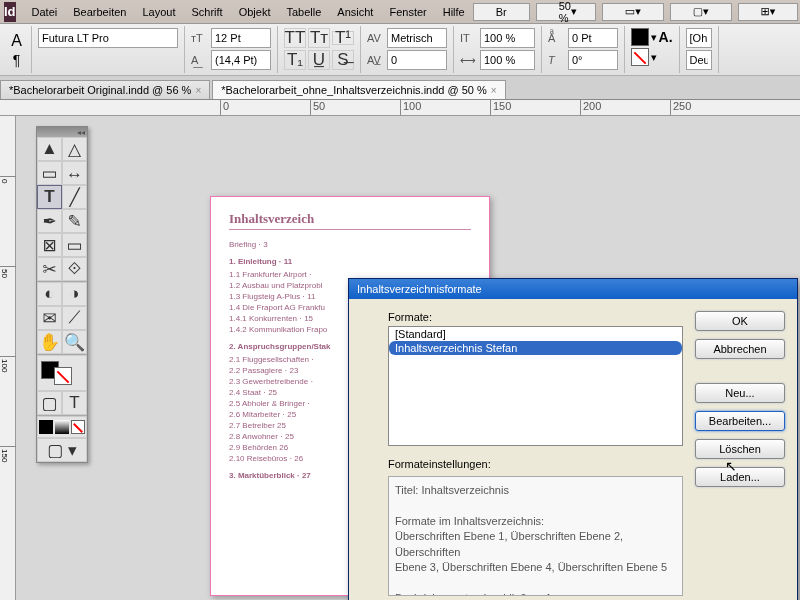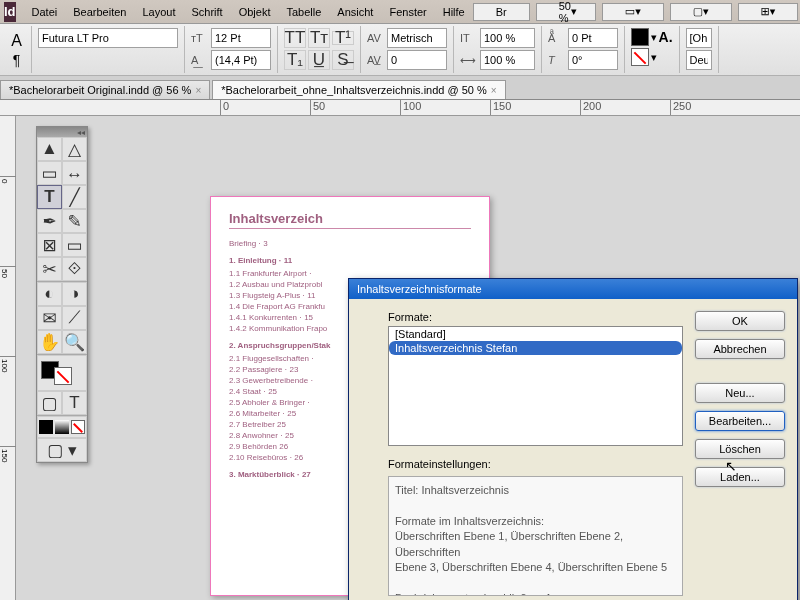--- a/index.html
+++ b/index.html
@@ -26,21 +26,21 @@
 .tools-panel { position: absolute; left: 36px; top: 10px; width: 52px; background: #e4e4e4; border: 1px solid #888; box-shadow: 2px 2px 4px rgba(0,0,0,0.3); }
 .tools-head { height: 10px; background: linear-gradient(#888, #aaa); display: flex; justify-content: flex-end; align-items: center; padding-right: 2px; color: #555; font-size: 8px; }
 .tools-grid { display: grid; grid-template-columns: 1fr 1fr; }
 .tool-btn { height: 24px; border: 1px solid #ccc; display: flex; align-items: center; justify-content: center; color: #333; font-size: 17px; cursor: pointer; }
 .tool-btn.wide { grid-column: span 2; }
 .tool-btn.sel { background: #d0d0d8; border: 1px solid #668; }
 .divider { grid-column: span 2; height: 1px; background: #aaa; }
 .swatch { width: 18px; height: 18px; border: 1px solid #666; display: inline-block; }
 .page { position: absolute; left: 210px; top: 80px; width: 280px; height: 400px; background: #fff; box-shadow: 2px 2px 6px rgba(0,0,0,0.3); border: 1px solid #e7b; }
 .page-inner { padding: 14px 18px; }
-.page-title { color: #a06080; font-weight: bold; font-size: 13px; border-bottom: 1px solid #c8a; padding-bottom: 2px; margin-bottom: 10px; }
+.page-title { color: #a06080; font-weight: bold; font-size: 13px; border-bottom: 1px solid #c8a; padding-bottom: 2px; margin-bottom: 10px; font-family: Liberation Serif, serif; }
 .toc-line { color: #a06080; font-size: 8px; margin-bottom: 2px; white-space: nowrap; }
 .toc-section { margin-top: 8px; margin-bottom: 4px; }
 .dialog { position: absolute; left: 348px; top: 162px; width: 450px; background: #ece9d8; border: 1px solid #0a246a; box-shadow: 3px 3px 8px rgba(0,0,0,0.4); }
 .dialog-title { background: linear-gradient(#3a80d8, #1060c8); color: #fff; padding: 4px 8px; font-size: 11px; }
 .dialog-body { padding: 12px; display: flex; gap: 12px; }
 .dialog-left { flex: 1; margin-left: 27px; }
 .dialog-right { width: 90px; display: flex; flex-direction: column; gap: 8px; }
 .dialog-label { margin-bottom: 3px; }
 .listbox { background: #fff; border: 1px solid #888; height: 120px; overflow: auto; }
 .list-item { padding: 1px 6px; }

